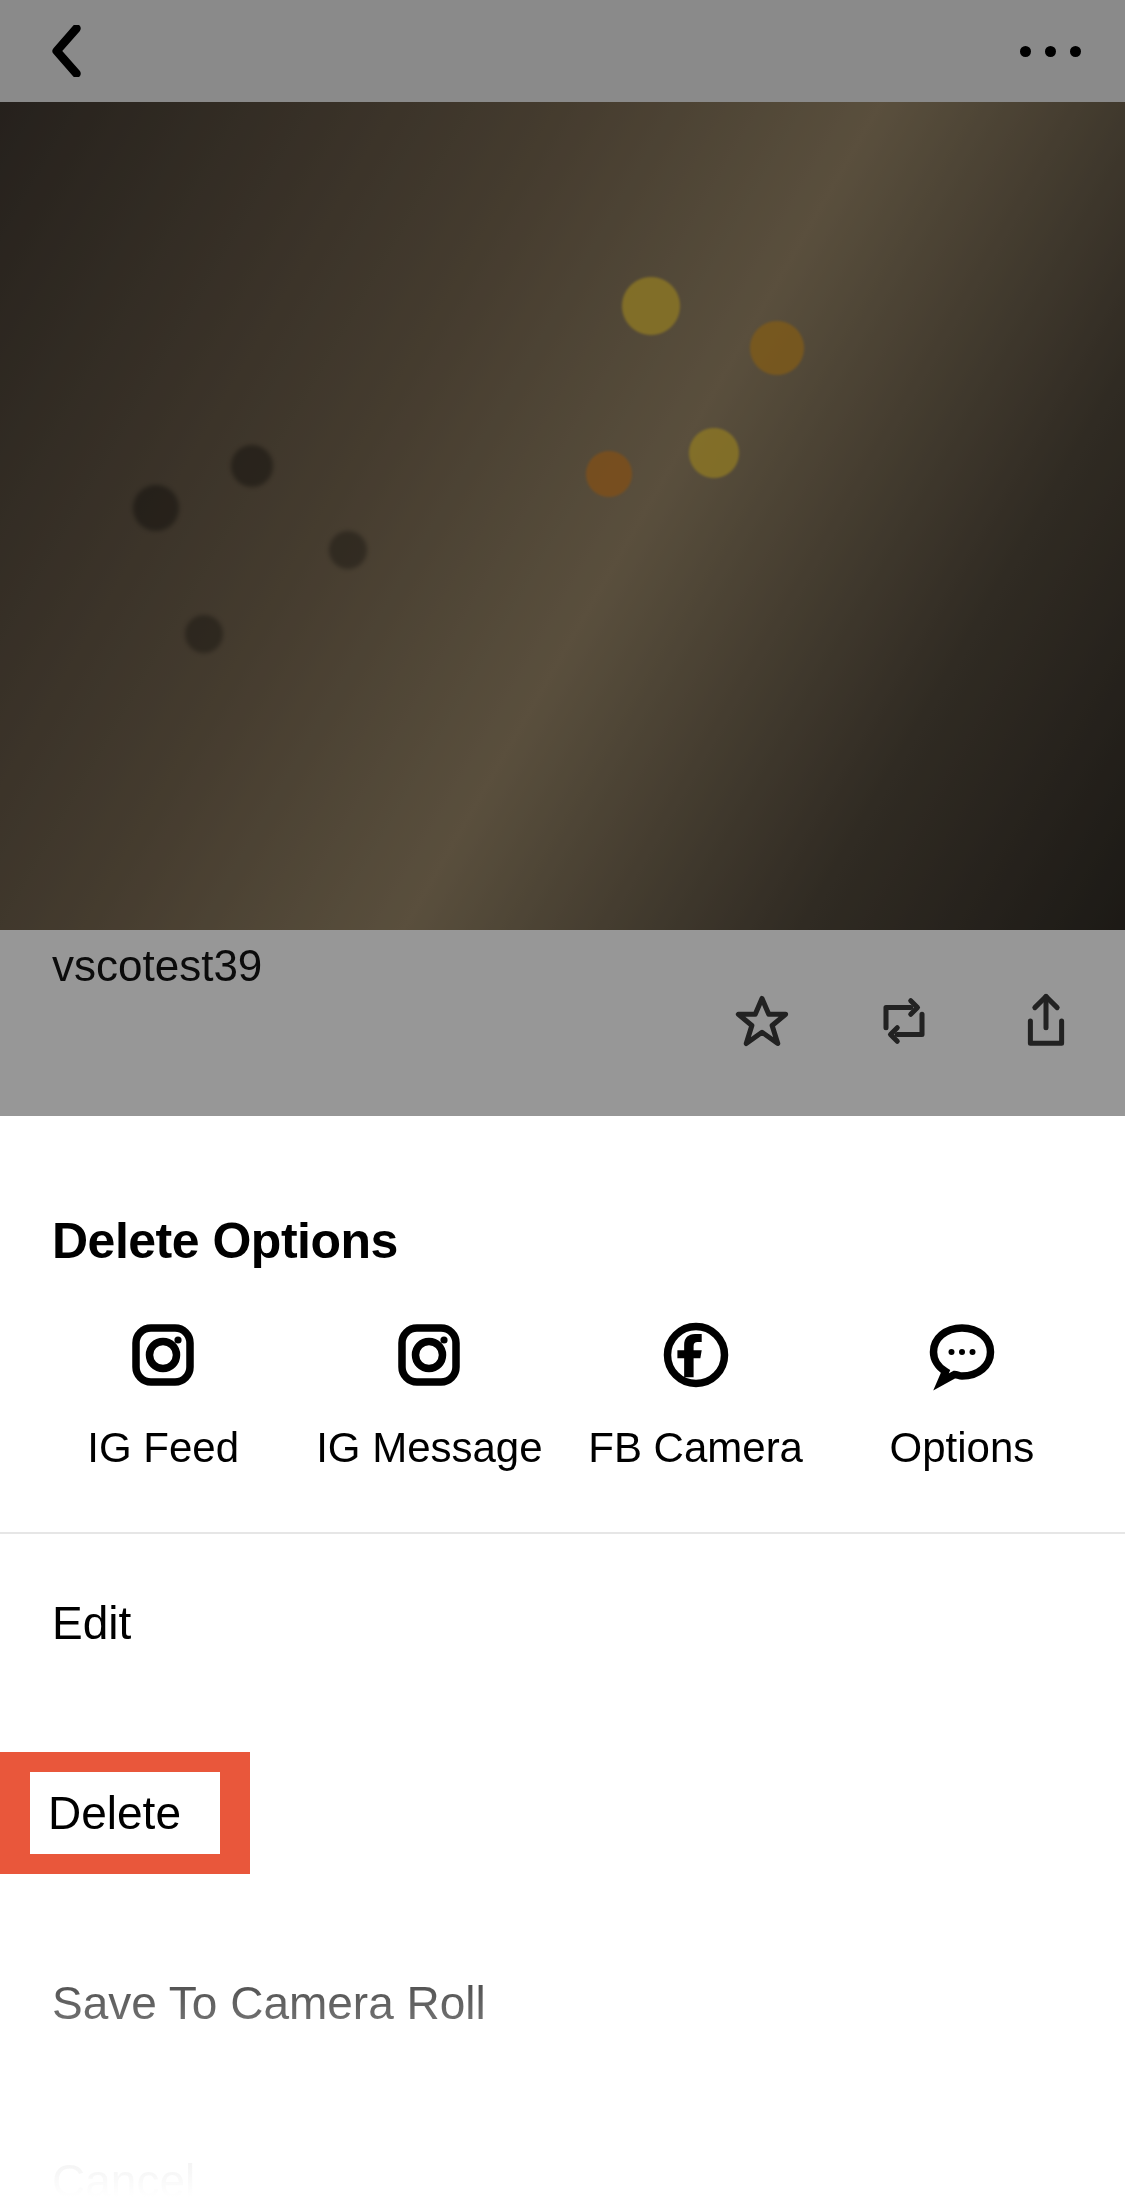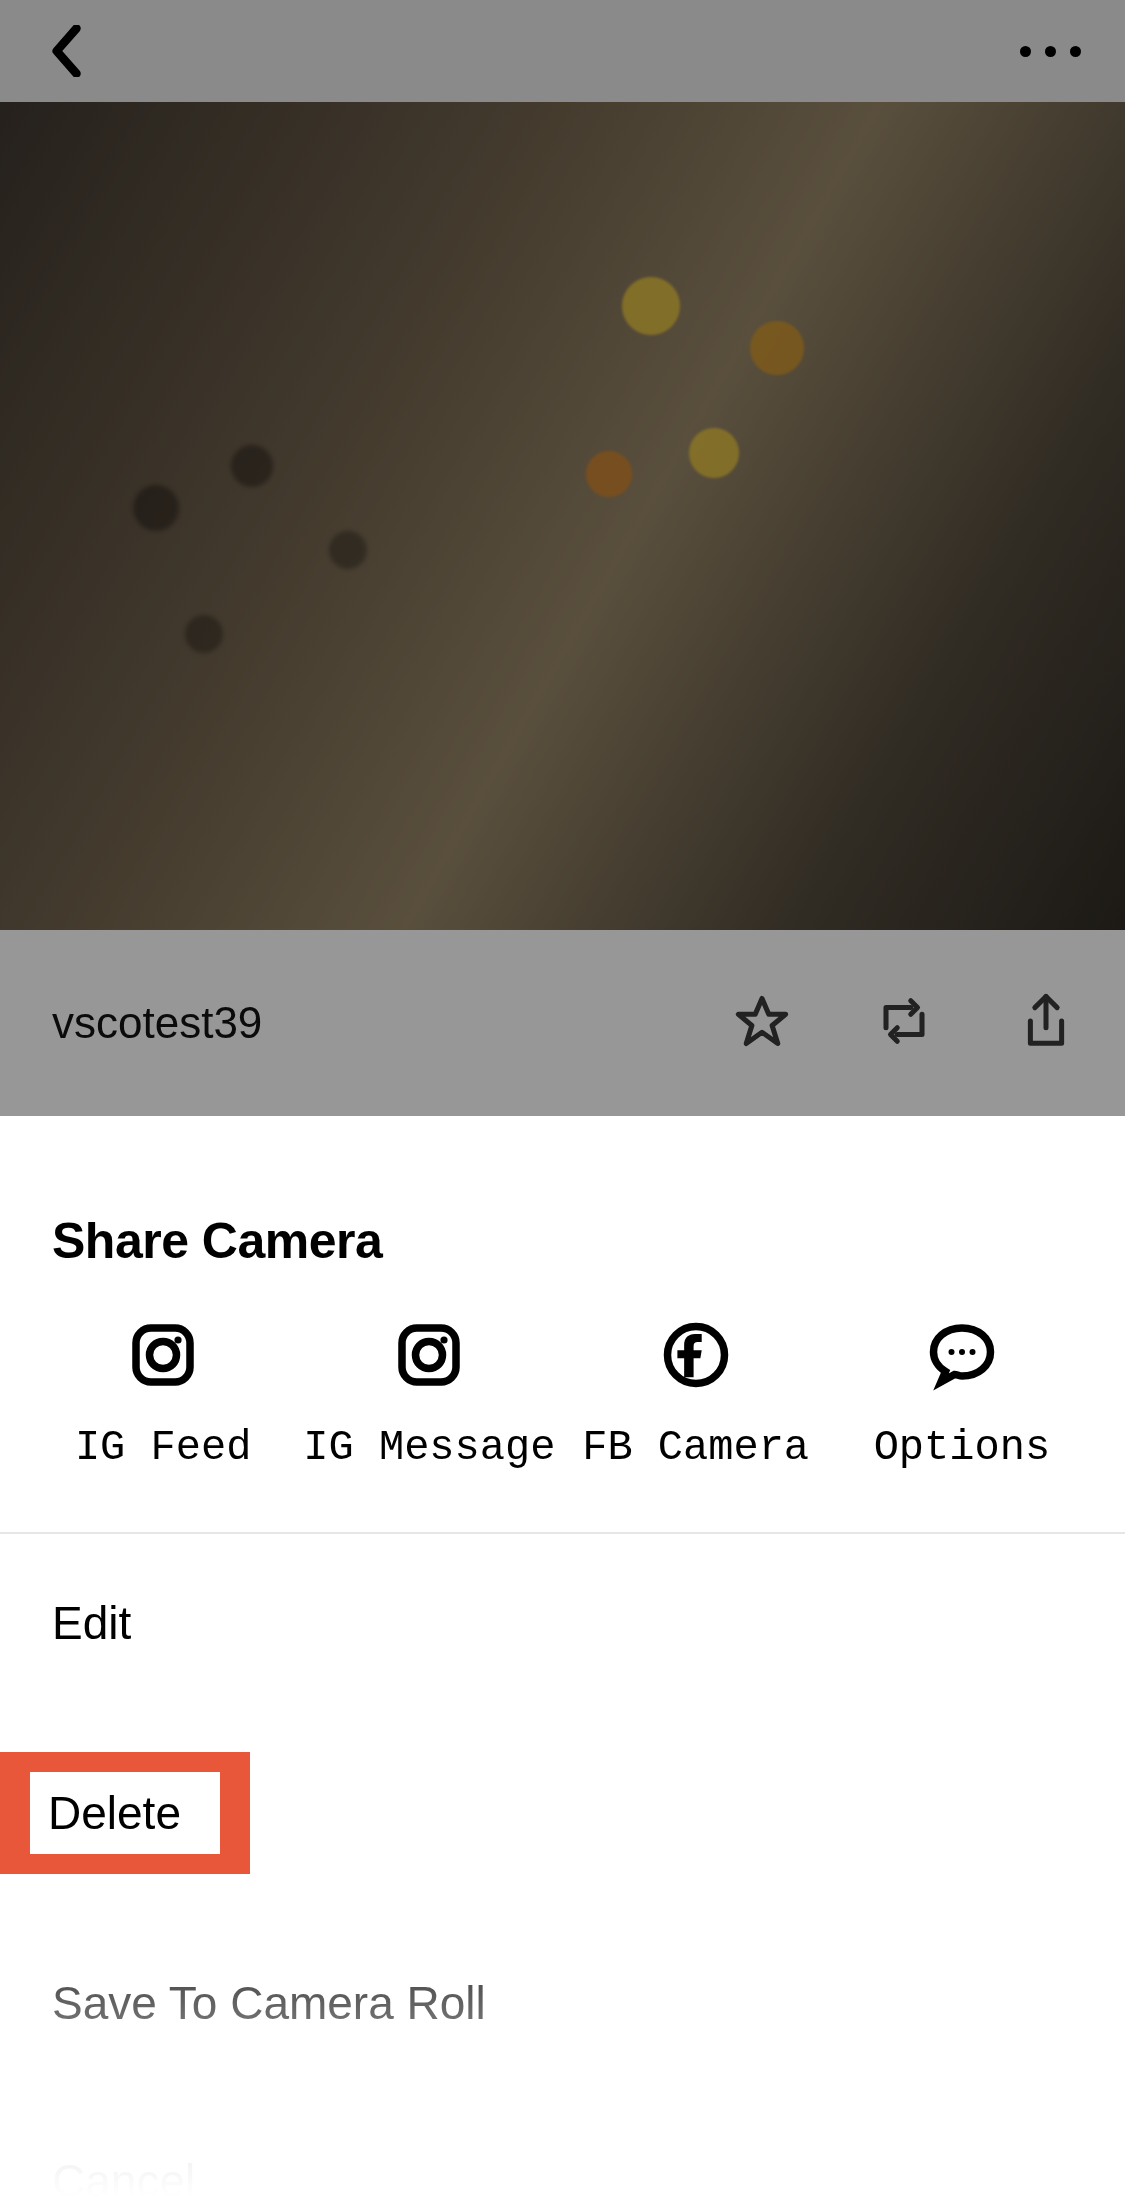--- a/index.html
+++ b/index.html
@@ -24,32 +24,32 @@
     radial-gradient(circle at 45% 55%, #d4b43a 0 24px, transparent 26px),
     radial-gradient(circle at 20% 60%, #c07a2a 0 22px, transparent 24px);
     filter:blur(1px); opacity:0.85; }
   .photo::after { content:""; position:absolute; left:60px; top:280px; width:480px; height:420px; background:
     radial-gradient(circle at 20% 30%, rgba(0,0,0,0.35) 0 22px, transparent 24px),
     radial-gradient(circle at 40% 20%, rgba(0,0,0,0.35) 0 20px, transparent 22px),
     radial-gradient(circle at 60% 40%, rgba(0,0,0,0.3) 0 18px, transparent 20px),
     radial-gradient(circle at 30% 60%, rgba(0,0,0,0.3) 0 18px, transparent 20px);
     filter:blur(2px); }
 
-  .authorbar { position:absolute; top:930px; left:0; width:100%; height:186px; background:#e9e9e9; display:flex; align-items:center; justify-content:space-between; padding:17px 52px; }
+  .authorbar { position:absolute; top:930px; left:0; width:100%; height:186px; background:#e9e9e9; display:flex; justify-content:space-between; padding:11px 52px; }
   .username { font-size:44px; font-weight:500; color:#111; }
   .author-actions { display:flex; align-items:center; gap:88px; }
   .icon-btn svg { width:54px; height:54px; stroke:#353535; fill:none; stroke-width:4.5; }
   .share-icon svg { width:54px; height:58px; }
 
   
   .sheet { position:absolute; top:1116px; left:0; width:1125px; background:#fff; z-index:10; }
   .sheet-title { font-size:50px; font-weight:700; color:#000; padding:96px 52px 48px 52px; letter-spacing:-0.5px; }
 
   .share-row { display:flex; justify-content:space-around; padding:0 30px 60px 30px; }
-  .share-item { display:flex; flex-direction:column; align-items:center; gap:32px; width:260px;font-family:Liberation Mono, monospace; }
+  .share-item { display:flex; flex-direction:column; align-items:center; gap:32px; width:260px; }
   .share-item .icn { width:74px; height:74px; display:flex; align-items:center; justify-content:center; }
   .share-item .icn svg { width:72px; height:72px; stroke:#000; fill:none; stroke-width:5; }
   .share-item .lbl { font-size:42px; color:#000; }
 
   .divider { height:2px; background:#e6e6e6; width:100%; }
 
   .action-list { padding:0 52px; }
   .action-item { font-size:46px; color:#000; padding:62px 0; }
   .action-item.cancel { color:#9a9a9a; }
 
@@ -102,21 +102,21 @@
             <polyline points="10,26 10,46 38,46 38,26" stroke-linecap="round" stroke-linejoin="round"></polyline>
           </svg>
         </div>
       </div>
     </div>
   </div>
 
   <div class="dim-overlay"></div>
 
   <div class="sheet">
-    <div class="sheet-title">Share Camera</div>
+    <div class="sheet-title">Delete Options</div>
 
     <div class="share-row">
       <div class="share-item">
         <div class="icn">
             <svg viewBox="0 0 48 48">
               <rect x="6" y="6" width="36" height="36" rx="10"></rect>
               <circle cx="24" cy="24" r="9"></circle>
               <circle cx="34" cy="14" r="2.4" fill="#000" stroke="none"></circle>
             </svg>
           </div>

